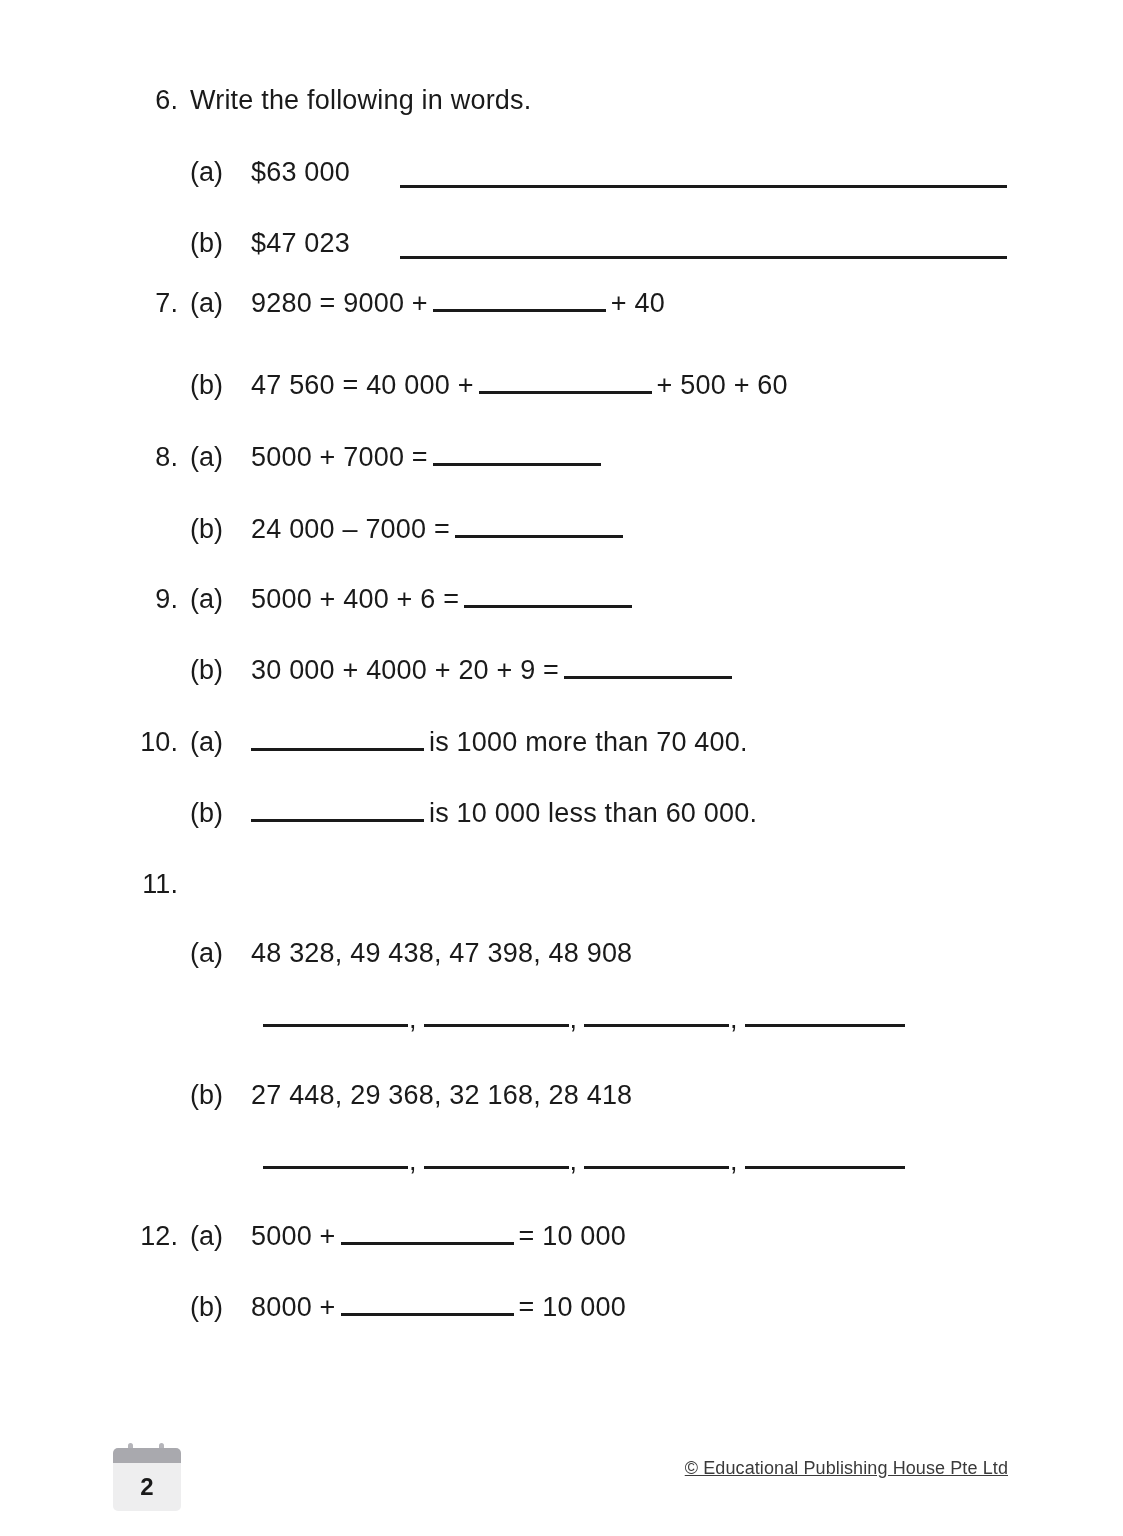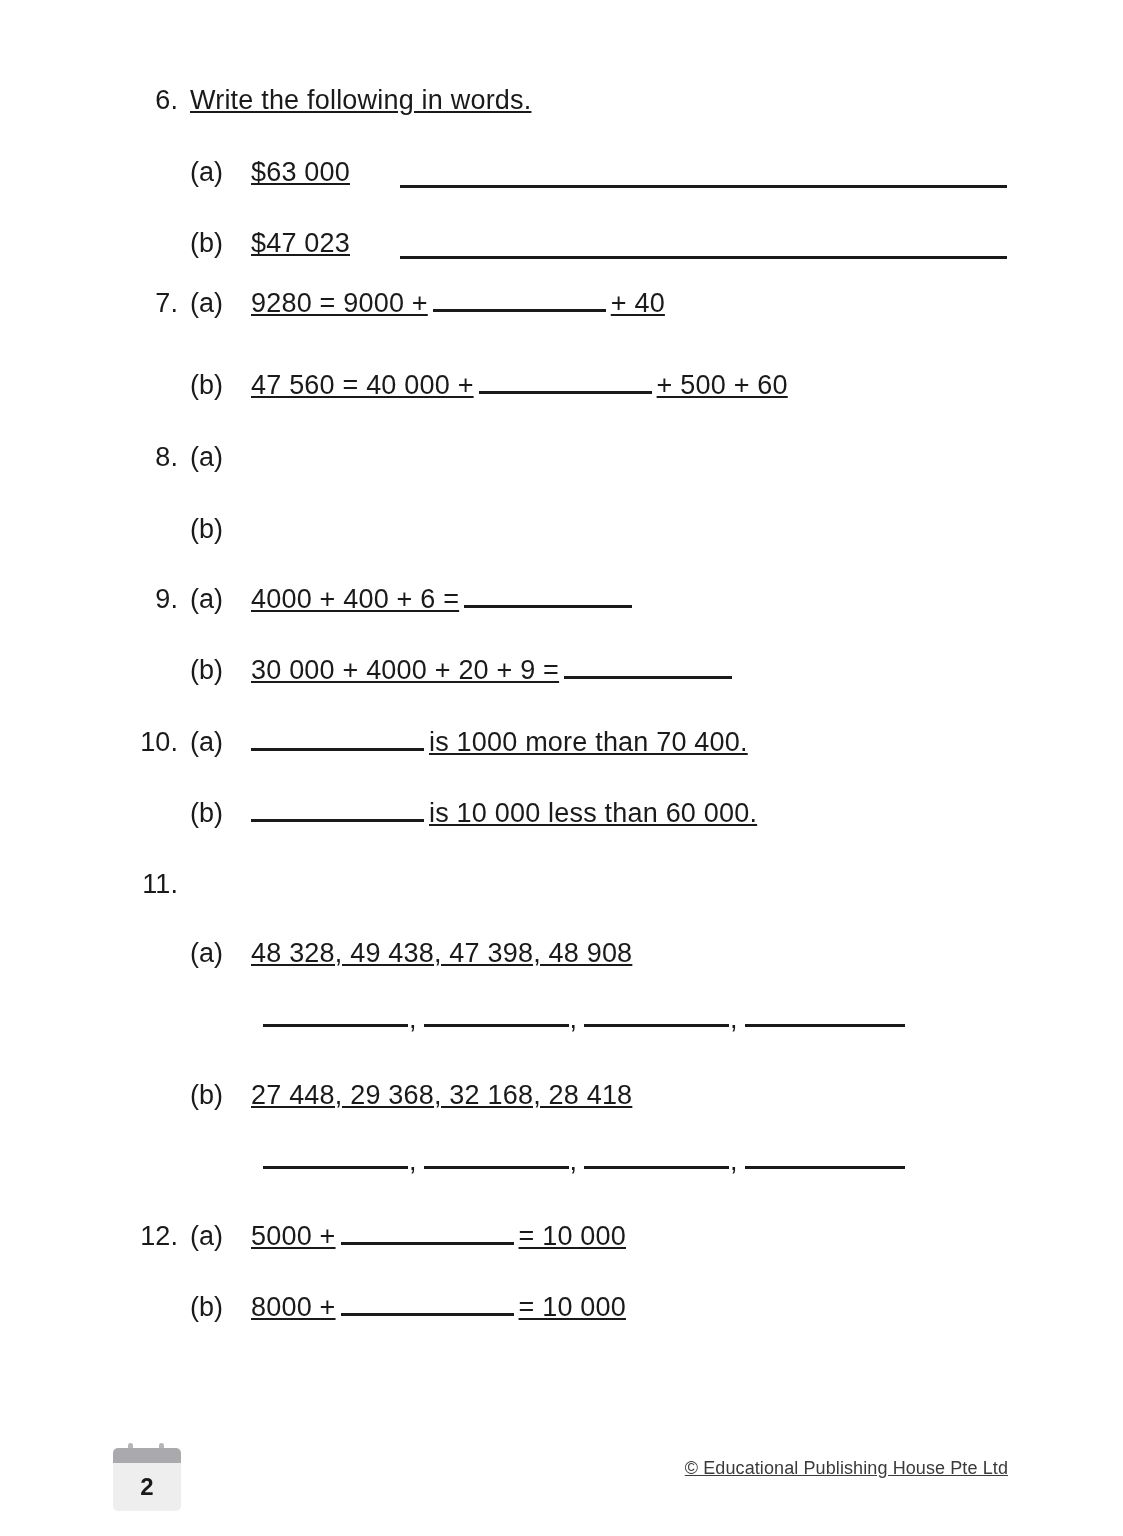--- a/index.html
+++ b/index.html
@@ -43,21 +43,20 @@
     text-align: left;
     padding-left: 12px;
     box-sizing: border-box;
     font-size: 27px;
   }
   .qbody {
     font-size: 27px;
     letter-spacing: 0.2px;
     display: flex;
     align-items: baseline;
-    text-decoration: underline;
   }
 
   
   .stemrow .qbody {
     padding-left: 12px;
   }
 
   
   .blank {
     display: inline-block;
@@ -195,32 +194,42 @@
     <span class="qbody">
       <span>47 560 = 40 000 +</span>
       <span class="blank w173"></span>
       <span>+ 500 + 60</span>
     </span>
   </div>
 
   <div class="qrow" style="left:120px; top:442px;">
     <span class="qnum">8.</span>
     <span class="qlet">(a)</span>
+    <span class="qbody">
+      <span>5000 + 7000 =</span>
+      <span class="blank w168"></span>
+      <span></span>
+    </span>
   </div>
 
   <div class="qrow" style="left:120px; top:514px;">
     <span class="qnum"></span>
     <span class="qlet">(b)</span>
+    <span class="qbody">
+      <span>24 000 – 7000 =</span>
+      <span class="blank w168"></span>
+      <span></span>
+    </span>
   </div>
 
   <div class="qrow" style="left:120px; top:584px;">
     <span class="qnum">9.</span>
     <span class="qlet">(a)</span>
     <span class="qbody">
-      <span>4000 + 400 + 6 =</span>
+      <span>5000 + 400 + 6 =</span>
       <span class="blank w168"></span>
       <span></span>
     </span>
   </div>
 
   <div class="qrow" style="left:120px; top:655px;">
     <span class="qnum"></span>
     <span class="qlet">(b)</span>
     <span class="qbody">
       <span>30 000 + 4000 + 20 + 9 =</span>

